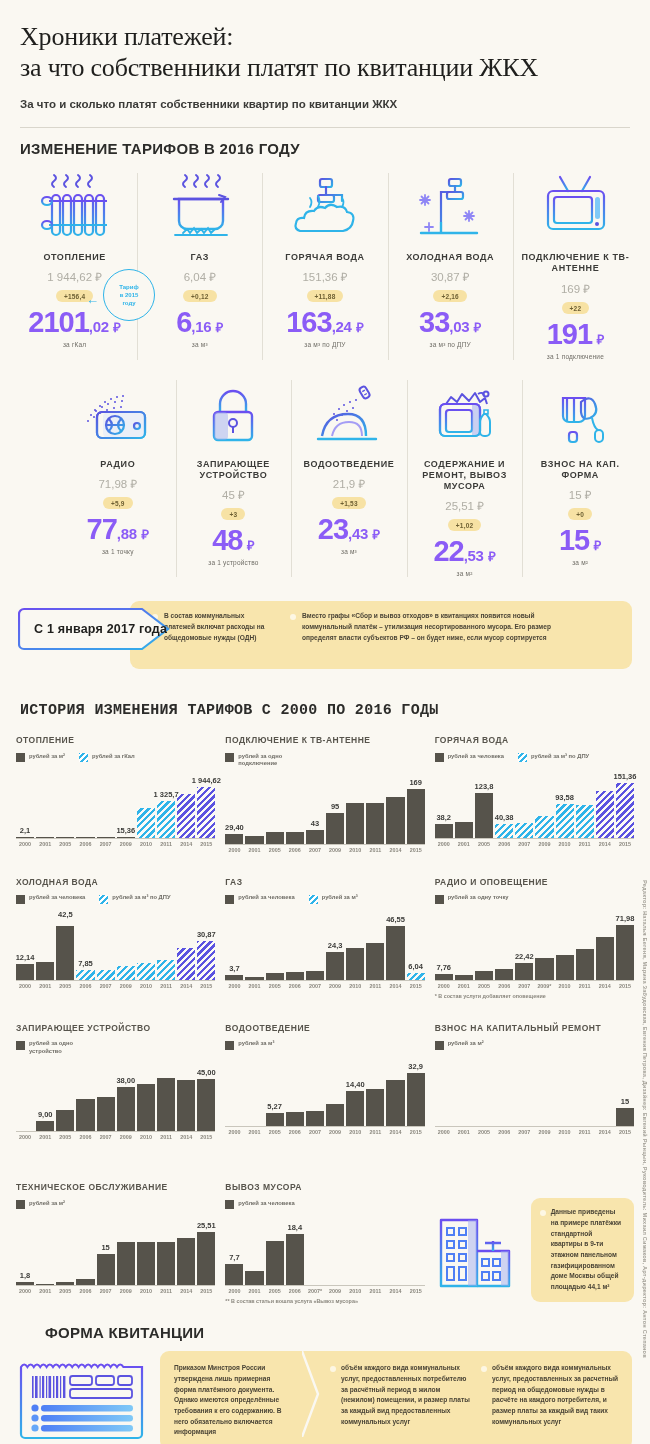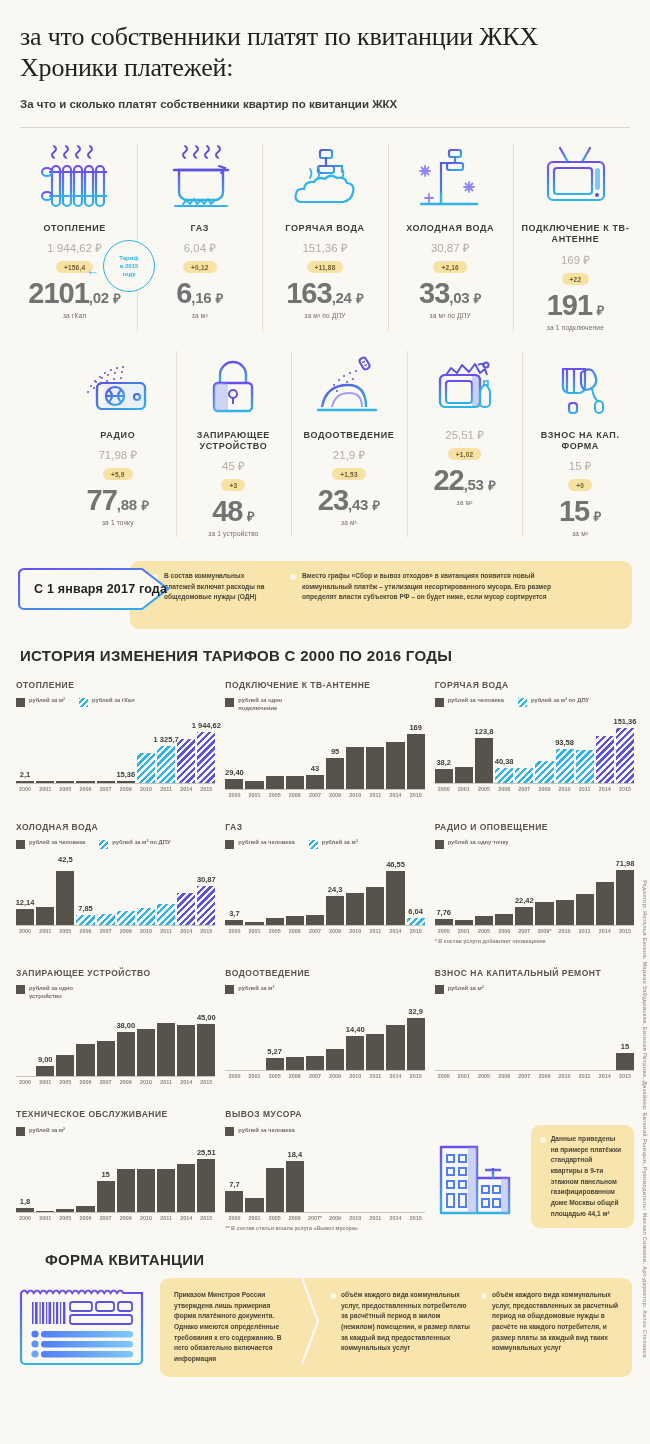--- a/index.html
+++ b/index.html
@@ -82,21 +82,21 @@
     background: #f7e2a4;
     color: #6e6033;
     font-size: 6.5px;
     font-weight: 700;
     border-radius: 8px;
     padding: 3px 8px 2px 8px;
     letter-spacing: 0.2px;
   }
   .card-new {
     margin-top: 5px;
-    color: #737373;
+    color: #8b5cf6;
     font-weight: 700;
     line-height: 1;
     font-family: "Liberation Sans Narrow","Liberation Sans", sans-serif;
   }
   .card-new .big { font-size: 29px; letter-spacing: -1px; }
   .card-new .small { font-size: 15px; letter-spacing: -0.3px; }
   .card-new .rub { font-size: 13px; margin-left: 1px; }
   .card-unit {
     margin-top: 4px;
     font-size: 6.5px;
@@ -226,29 +226,30 @@
     height: 540px;
   }
 </style>
 </head>
 <body>
 
 <div class="wrap">
 
   <div class="header">
     <div class="title">
+      <div>Хроники платежей:</div>
       <div>за что собственники платят по квитанции ЖКХ</div>
-      <div>Хроники платежей:</div>
     </div>
     <div class="subtitle">
       <div>За что и сколько платят собственники квартир по квитанции ЖКХ</div>
     </div>
   </div>
   <div class="hr-title"></div>
 
+  <div class="sect-head">ИЗМЕНЕНИЕ ТАРИФОВ В 2016 ГОДУ</div>
 
   <div style="position:relative;">
     <div class="cards" id="cards-row-1">
         <div class="card">
     <div class="ic">
             <svg width="86" height="70" viewBox="0 0 86 70">
               <defs>
 <linearGradient id="gA" x1="0" y1="0" x2="0" y2="1">
                   <stop offset="0" stop-color="#6b4ef0"></stop>
                   <stop offset="1" stop-color="#2fb4e9"></stop>
@@ -603,20 +604,21 @@
      <rect x="24" y="30" width="26" height="22" rx="3"></rect>
             </g>
    <rect x="50" y="24" width="8" height="32" fill="#9aa8f0" opacity=".5"></rect>
    <g fill="none" stroke="url(#gA)" stroke-width="2.2">
               <rect x="18" y="24" width="40" height="32" rx="5"></rect>
             </g>
    <path d="M62 34 q-4 4 -4 8 v10 a4 4 0 0 0 4 4 h2 a4 4 0 0 0 4 -4 V42 q0 -4 -4 -8 Z" fill="none" stroke="#2fb4e9" stroke-width="2"></path>
    <path d="M62 30 h4 v4 h-4 Z" fill="none" stroke="#2fb4e9" stroke-width="1.6"></path>
           </svg>
         </div>
+    <div class="card-name">СОДЕРЖАНИЕ И РЕМОНТ, ВЫВОЗ МУСОРА</div>
     <div class="card-old">25,51 ₽</div>
     <div><span class="badge">+1,02</span></div>
     <div class="card-new"><span class="big">22</span><span class="small">,53</span><span class="rub"> ₽</span></div>
     <div class="card-unit">за м²</div>
   </div>
       <div class="card">
     <div class="ic">
           <svg width="86" height="70" viewBox="0 0 86 70">
             <defs>
 <linearGradient id="gA" x1="0" y1="0" x2="0" y2="1">
@@ -669,21 +671,21 @@
             <stop offset="0" stop-color="#6b4ef0"></stop>
               <stop offset="1" stop-color="#2fb4e9"></stop>
           </linearGradient>
         </defs>
         <path d="M6 2 H124 L150 22 L124 42 H6 A5 5 0 0 1 1 37 V7 A5 5 0 0 1 6 2 Z" fill="#faf8f2" stroke="url(#tagg)" stroke-width="2.2"></path>
       </svg>
       <div class="tagtext">С 1 января 2017 года</div>
     </div>
   </div>
 
-  <div class="sect-head" style="padding-top:18px;">ИСТОРИЯ ИЗМЕНЕНИЯ ТАРИФОВ С 2000 ПО 2016 ГОДЫ</div>
+  <div class="sect-head" style="padding-top:33px;font-family:Liberation Mono, monospace;">ИСТОРИЯ ИЗМЕНЕНИЯ ТАРИФОВ С 2000 ПО 2016 ГОДЫ</div>
 
   <div class="charts">
     <div class="chart-row" id="crow0">
         <div class="chart">
     <div class="chart-title">ОТОПЛЕНИЕ</div>
     <div class="legend">
             <div class="legend-item">
       <div class="sw dark"></div>
       <div class="legend-label">рублей за м²</div>
             </div>
@@ -1280,21 +1282,21 @@
               <span>2007</span>
               <span>2009</span>
               <span>2010</span>
               <span>2011</span>
               <span>2014</span>
               <span>2015</span>
             </div>
     </div>
         </div>
       </div>
-    <div class="chart-row" id="crow3" style="margin-top:18px;">
+    <div class="chart-row" id="crow3" style="margin-top:36px;">
         <div class="chart">
     <div class="chart-title">ТЕХНИЧЕСКОЕ ОБСЛУЖИВАНИЕ</div>
     <div class="legend">
             <div class="legend-item">
       <div class="sw dark"></div>
       <div class="legend-label">рублей за м²</div>
             </div>
           </div>
     <div class="plot">
       <div class="bars">

